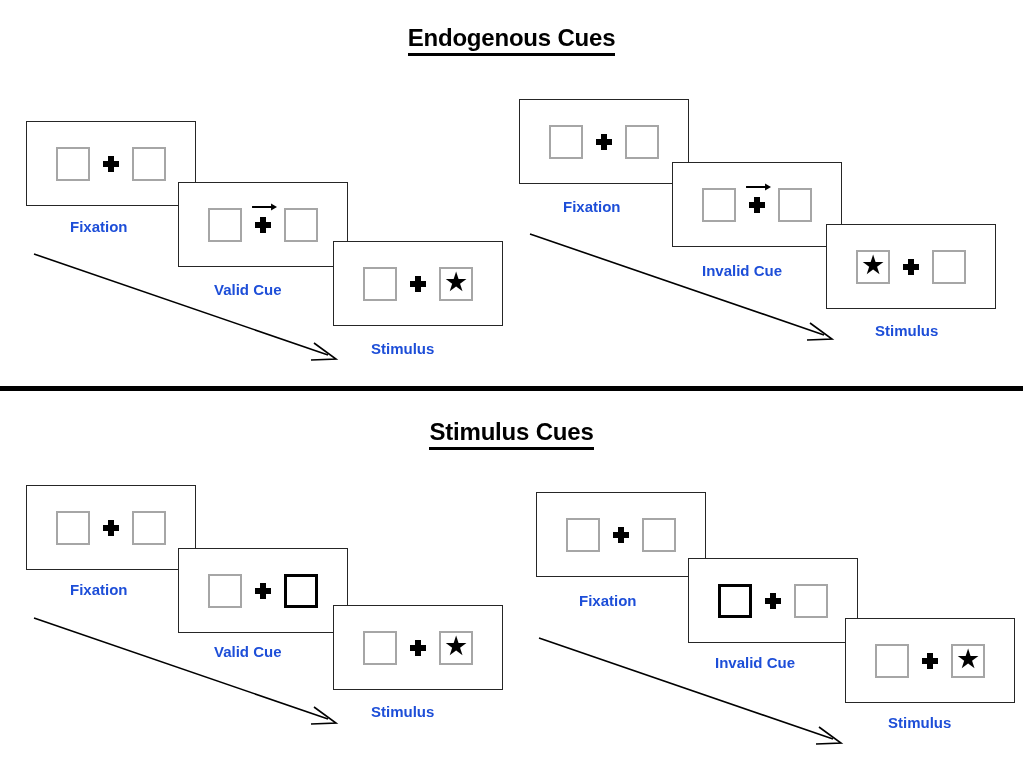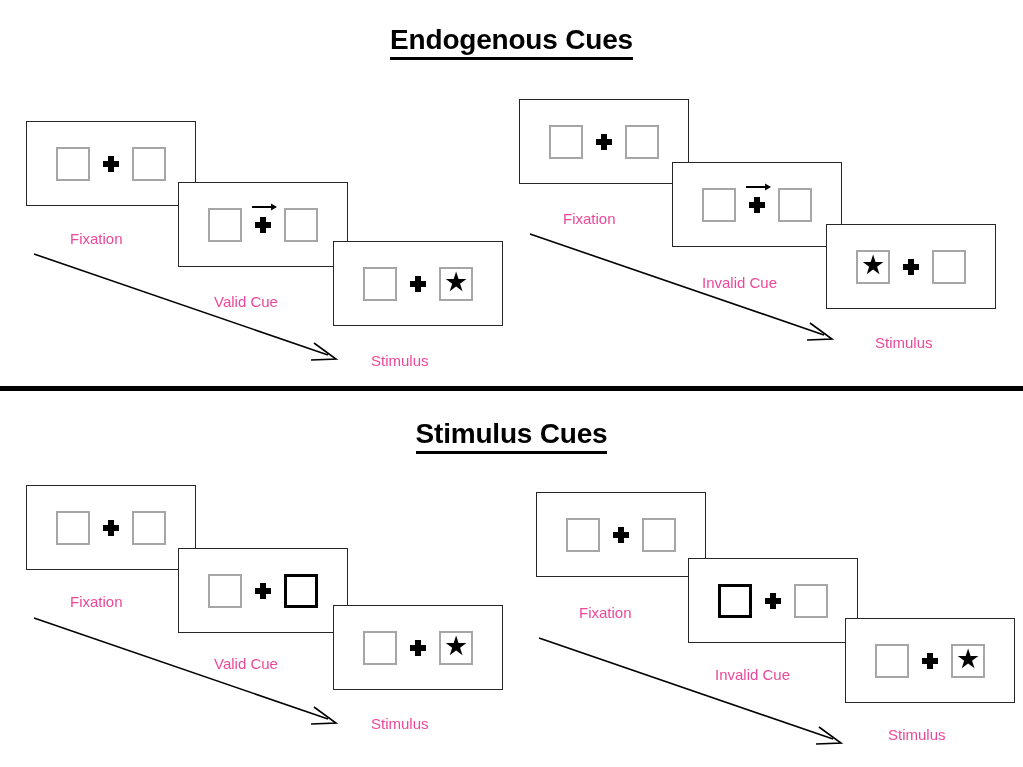--- a/index.html
+++ b/index.html
@@ -14,21 +14,21 @@
     font-family: "Liberation Sans", sans-serif;
     overflow: hidden;
   }
 
   
   .section-title {
     position: absolute;
     width: 100%;
     left: 0;
     text-align: center;
-    font-size: 28px;
+    font-size: 24px;
     font-weight: bold;
     color: #000000;
     letter-spacing: -0.2px;
   }
   .section-title span {
     border-bottom: 3px solid #000;
     padding-bottom: 1px;
     display: inline-block;
   }
 
@@ -113,24 +113,23 @@
     left: 50%;
     transform: translateX(-46%);
     width: 26px;
     height: 10px;
   }
 
   
   .caption {
     position: absolute;
     font-size: 15px;
-    font-weight: normal;
-    color: #ec4899;
+    font-weight: bold;
+    color: #1d4ed8;
     white-space: nowrap;
-    margin-top: 12px;
   }
 
   
   .flow-arrow {
     position: absolute;
     pointer-events: none;
   }
 </style>
 </head>
 <body>

